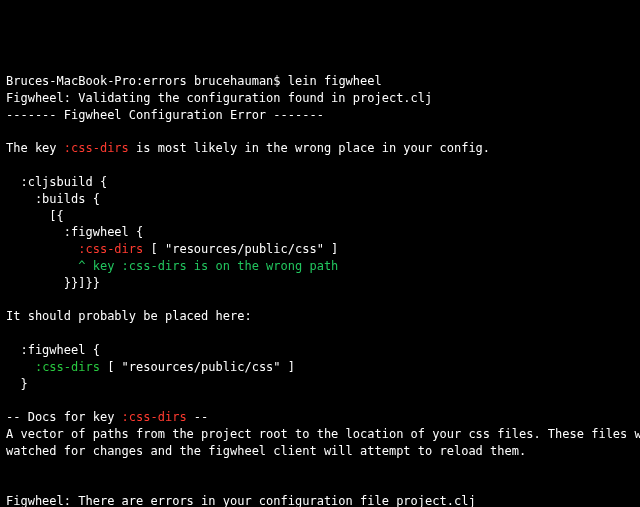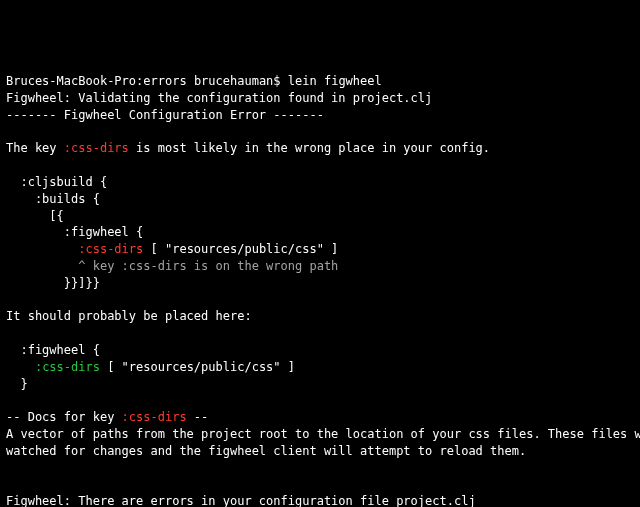--- a/index.html
+++ b/index.html
@@ -14,21 +14,21 @@
       font-size: 12px;
       line-height: 1.4;
       padding: 6px;
       width: 640px;
       height: 507px;
       overflow: hidden;
       white-space: pre;
     }
     .red { color: #ff3b30; }
     .green { color: #28c840; }
-    .magenta { color: #a3a3a3; }
+    .magenta { color: #22c55e; }
     .line { display: block; }
   </style>
 </head>
 <body>
 
 
 
 <div><span class="line"><span>Bruces-MacBook-Pro</span>:<span>errors</span> <span>brucehauman</span>$ <span>lein figwheel</span></span><span class="line">Figwheel: Validating the configuration found in project.clj</span><span class="line">------- Figwheel Configuration Error -------</span><span class="line"> </span><span class="line"><span>The key </span><span class="red">:css-dirs</span><span> is most likely in the wrong place in your config.</span></span><span class="line"> </span><span class="line">  :cljsbuild {</span><span class="line">    :builds {</span><span class="line">      [{</span><span class="line">        :figwheel {</span><span class="line"><span>          </span><span class="red">:css-dirs</span><span> [ "resources/public/css" ]</span></span><span class="line"><span>          </span><span class="magenta">^ key :css-dirs is on the wrong path</span></span><span class="line">        }}]}}</span><span class="line"> </span><span class="line">It should probably be placed here:</span><span class="line"> </span><span class="line">  :figwheel {</span><span class="line"><span>    </span><span class="green">:css-dirs</span><span> [ "resources/public/css" ]</span></span><span class="line">  }</span><span class="line"> </span><span class="line"><span>-- Docs for key </span><span class="red">:css-dirs</span><span> --</span></span><span class="line">A vector of paths from the project root to the location of your css files. These files will be</span><span class="line">watched for changes and the figwheel client will attempt to reload them.</span><span class="line"> </span><span class="line"> </span><span class="line">Figwheel: There are errors in your configuration file project.clj</span></div>
 
 

